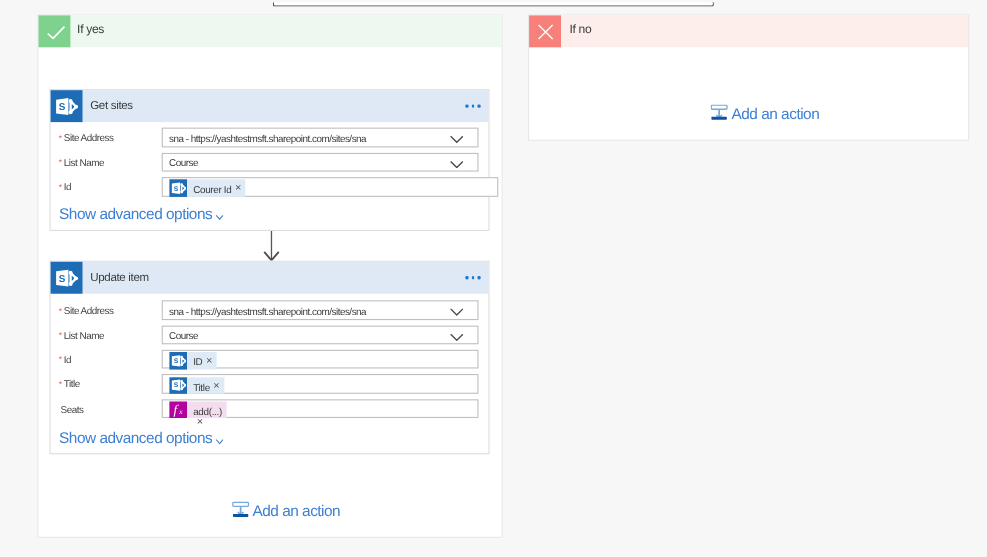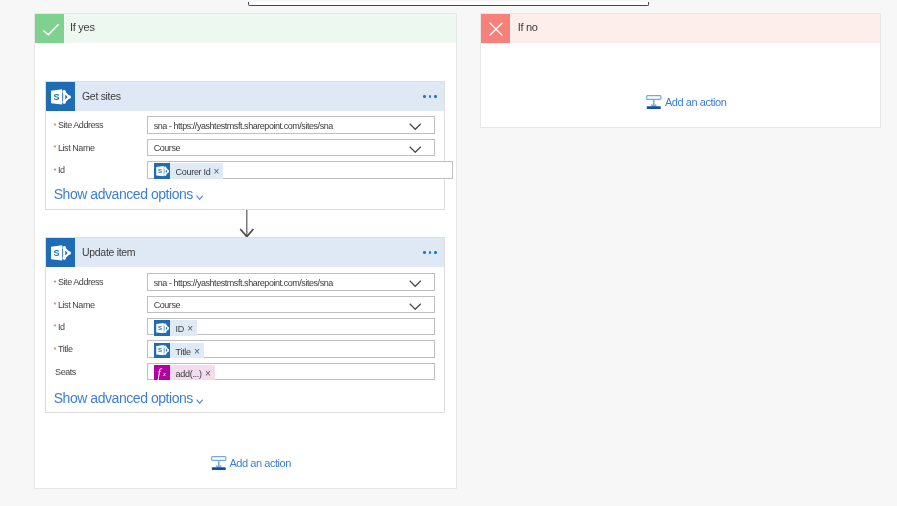--- a/index.html
+++ b/index.html
@@ -46,32 +46,32 @@
   .adv{position:absolute;left:7.7px;font-size:14px;letter-spacing:-0.45px;color:#3c7fd4;white-space:nowrap;height:12px;line-height:12px;}
   .adv .chev2{display:inline-block;margin-left:2.8px;position:relative;top:0.5px;line-height:0;}
 
   
   .token{position:absolute;left:5.4px;top:1.3px;height:15.4px;display:flex;align-items:center;}
   .token-icon{width:16px;height:15.4px;display:flex;align-items:center;justify-content:center;line-height:0;}
   .token-body{height:15.4px;display:flex;align-items:flex-start;padding:4.2px 4px 0 5.8px;font-size:9px;letter-spacing:-0.3px;color:#3b3b3b;white-space:nowrap;line-height:10px;box-sizing:border-box;}
   .token.sp .token-icon{background:#1d6cb5;}
   .token.sp .token-body{background:#deeaf6;}
   .token.ex .token-icon{background:#b4009e;}
-  .token.ex .token-body{background:#f3dcee;}
+  .token.ex .token-body{background:#f3dcee;flex-direction:column;}
   .token-x{margin-left:3.2px;color:#555;font-size:10px;letter-spacing:0;}
   .fx-f{fill:#ffffff;font-style:italic;font-family:"Liberation Serif",serif;font-size:12px;}
   .fx-x{fill:#ffffff;font-style:italic;font-family:"Liberation Serif",serif;font-size:6.5px;}
 
   
   .arrow{position:absolute;line-height:0;}
 
   
   .addaction{position:absolute;display:flex;align-items:center;}
   .addaction .aa-icon{line-height:0;}
-  .addaction .lbl{font-size:11px;letter-spacing:-0.45px;color:#3c7fd4;margin-left:2.6px;white-space:nowrap;}
+  .addaction .lbl{font-size:14px;letter-spacing:-0.45px;color:#3c7fd4;margin-left:2.6px;white-space:nowrap;}
 </style>
 </head>
 <body>
 
 <div class="canvas">
 
   <div class="cond-stub"></div>
 
   <div class="branch" id="branch-yes">
     <div class="branch-head">

